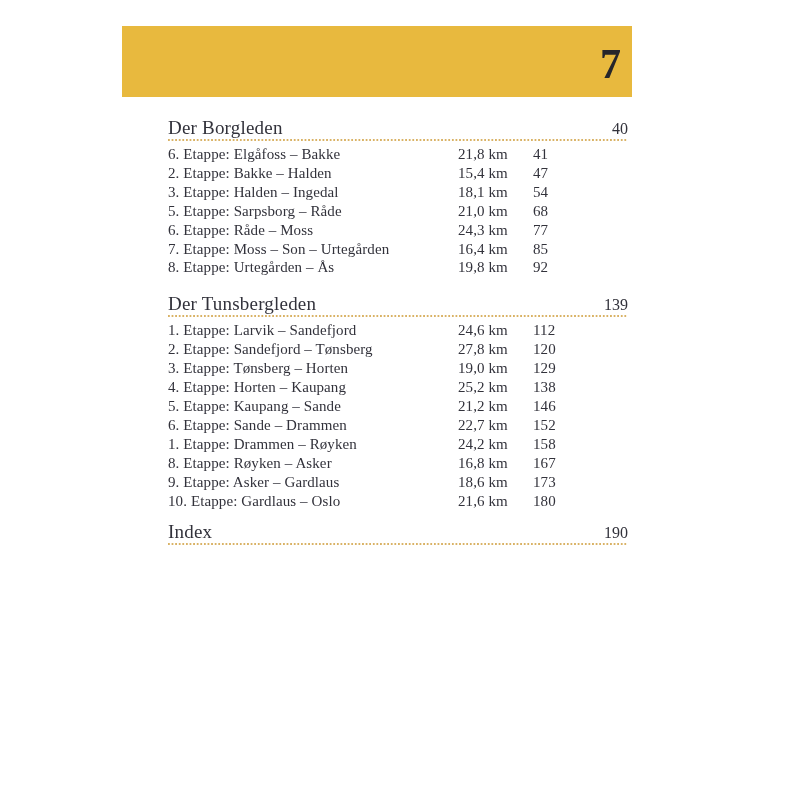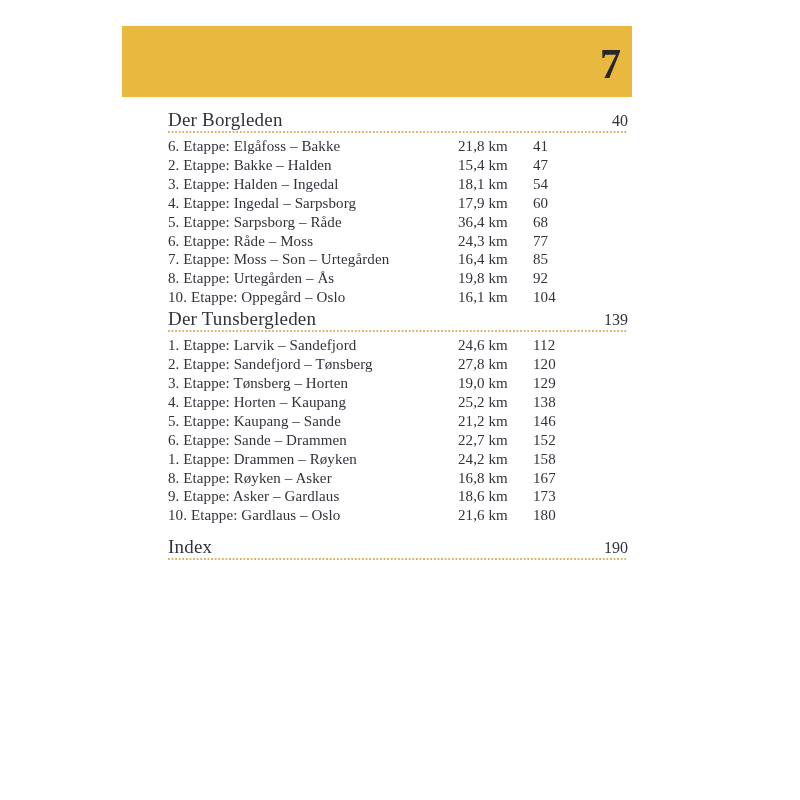--- a/index.html
+++ b/index.html
@@ -17,21 +17,21 @@
     position:absolute;left:122px;top:26px;width:510px;height:71px;
     background:var(--band);
     display:flex;align-items:center;justify-content:flex-end;
     padding-right:11px;
   }
   .band-number{
     font-size:42px;font-weight:700;color:#26262b;line-height:1;
     padding-top:4px;
   }
   .toc{
-    position:absolute;left:168px;top:110px;width:460px;
+    position:absolute;left:168px;top:118px;width:460px;
   }
   .rule-row{
     position:relative;
     display:flex;justify-content:space-between;align-items:baseline;
     font-size:19px;line-height:20px;
     padding-bottom:3px;margin-bottom:3px;
   }
   .rule-row .dots{
     position:absolute;left:0;right:0;bottom:1px;height:2px;
     background-image:radial-gradient(circle at 1px 1px, var(--dot) 0.9px, transparent 1.2px);
@@ -40,21 +40,21 @@
   .rule-row .title{letter-spacing:0.2px;}
   .rule-row .pnum{font-size:16px;}
   .entry-row{
     display:flex;align-items:baseline;
     font-size:15px;line-height:18.9px;
     letter-spacing:0.1px;
   }
   .entry-label{flex:1;white-space:nowrap;overflow:hidden;}
   .entry-km{width:75px;white-space:nowrap;}
   .entry-page{width:95px;text-align:left;white-space:nowrap;}
-  .toc-section + .toc-section{margin-top:2px;}
+  .toc-section + .toc-section{margin-top:17px;}
   .index-block{margin-top:12px;font-family:Liberation Serif, serif;}
 </style>
 </head>
 <body>
 
 <div class="page">
   <div class="band">
     <span class="band-number">7</span>
   </div>
   <div class="toc" id="toc">
@@ -73,48 +73,38 @@
           <span class="entry-label">2. Etappe: Bakke – Halden</span>
           <span class="entry-km">15,4 km</span>
           <span class="entry-page">47</span>
         </div>
         <div class="entry-row">
           <span class="entry-label">3. Etappe: Halden – Ingedal</span>
           <span class="entry-km">18,1 km</span>
           <span class="entry-page">54</span>
         </div>
         <div class="entry-row">
-          <span class="entry-label">4. Etappe: Ingedal – Sarpsborg</span>
-          <span class="entry-km">17,9 km</span>
-          <span class="entry-page">60</span>
-        </div>
-        <div class="entry-row">
           <span class="entry-label">5. Etappe: Sarpsborg – Råde</span>
-          <span class="entry-km">36,4 km</span>
+          <span class="entry-km">21,0 km</span>
           <span class="entry-page">68</span>
         </div>
         <div class="entry-row">
           <span class="entry-label">6. Etappe: Råde – Moss</span>
           <span class="entry-km">24,3 km</span>
           <span class="entry-page">77</span>
         </div>
         <div class="entry-row">
           <span class="entry-label">7. Etappe: Moss – Son – Urtegården</span>
           <span class="entry-km">16,4 km</span>
           <span class="entry-page">85</span>
         </div>
         <div class="entry-row">
           <span class="entry-label">8. Etappe: Urtegården – Ås</span>
           <span class="entry-km">19,8 km</span>
           <span class="entry-page">92</span>
-        </div>
-        <div class="entry-row">
-          <span class="entry-label">10. Etappe: Oppegård – Oslo</span>
-          <span class="entry-km">16,1 km</span>
-          <span class="entry-page">104</span>
         </div>
       </section>
       <section class="toc-section">
         <div class="rule-row">
           <span class="dots"></span>
           <span class="title">Der Tunsbergleden</span>
           <span class="pnum">139</span>
         </div>
         <div class="entry-row">
           <span class="entry-label">1. Etappe: Larvik – Sandefjord</span>

